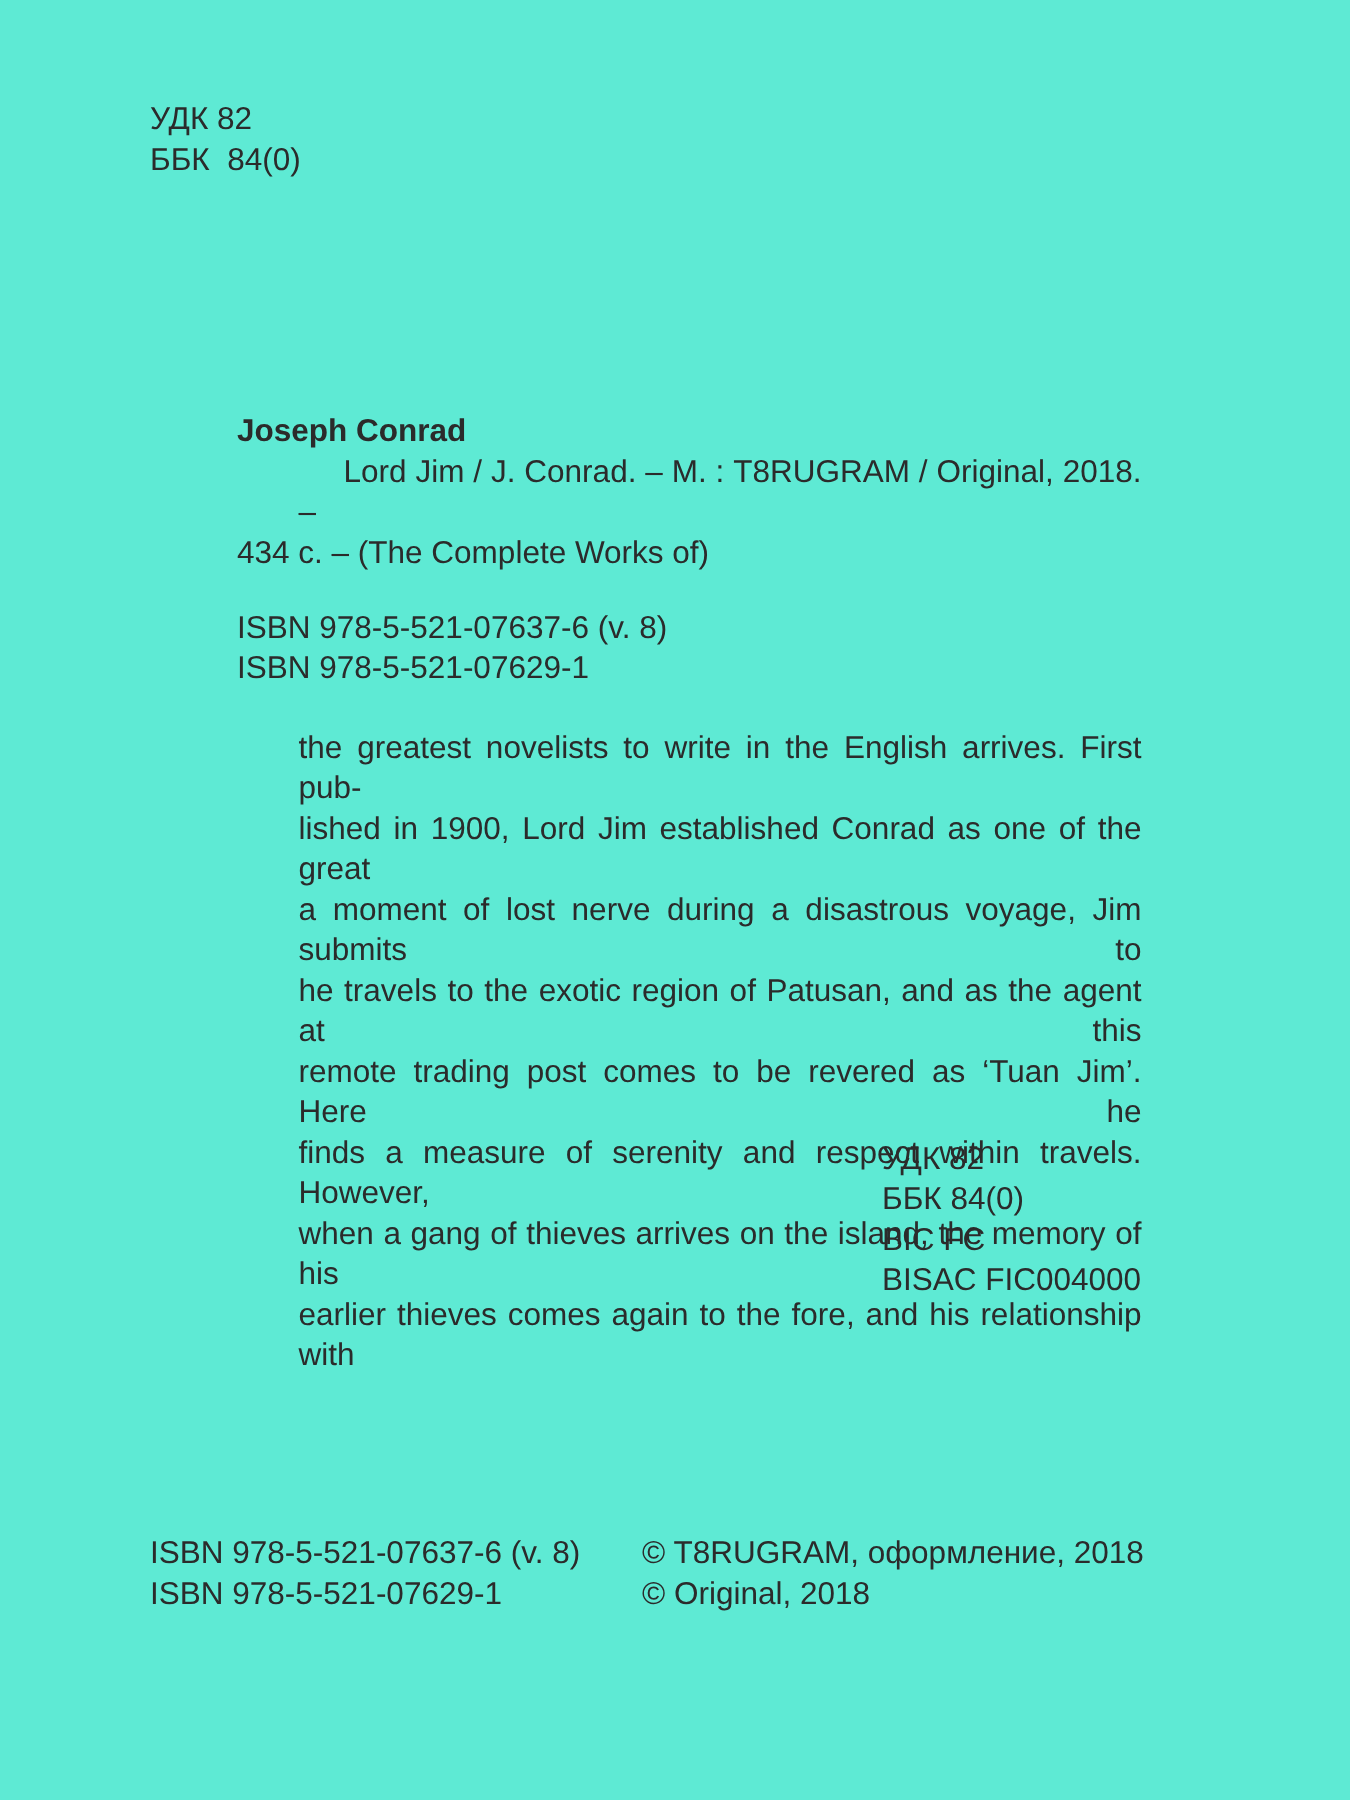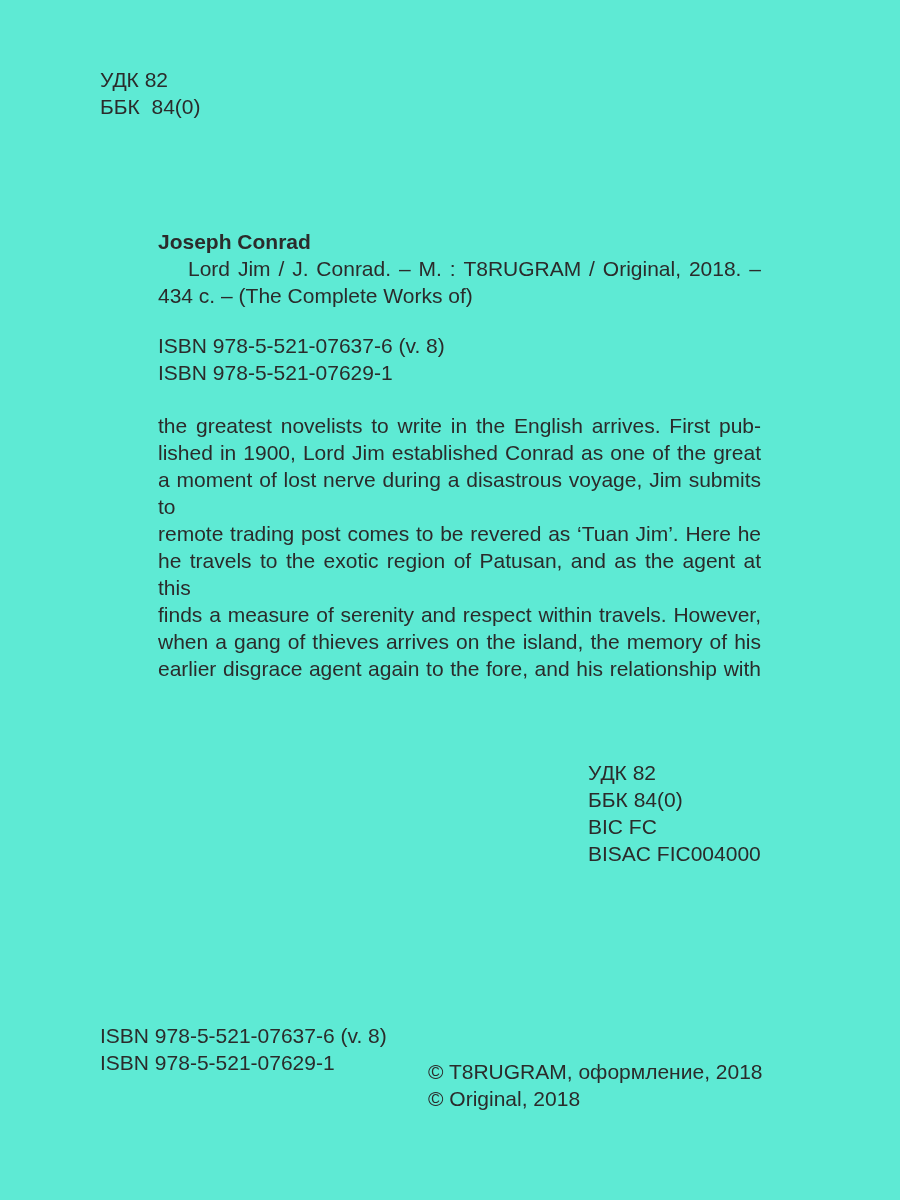--- a/index.html
+++ b/index.html
@@ -13,31 +13,31 @@
     font-size: 21px;
     line-height: 27px;
     overflow: hidden;
   }
   .abs { position: absolute; }
   .pre { white-space: pre; }
 
   .top-codes { left: 100px; top: 66px; }
 
   .main-col { left: 158px; top: 228px; width: 603px; }
-  .author { font-weight: bold; }
-  .jl { text-align: justify; text-align-last: justify; }
+  .author { font-weight: bold; margin-top: 46px; }
+  .jl { text-align: justify; text-align-last: justify; margin-left: 41px; }
   .indent { text-indent: 30px; }
   .leftline { text-align: right; text-align-last: left; }
   .isbn-block { margin-top: 23px; }
   .annotation { margin-top: 26px; }
 
   .codes-block { left: 588px; top: 759px; }
 
   .footer-isbn { left: 100px; top: 1022px; }
-  .footer-copy { left: 428px; top: 1022px; margin-top: 36px; }
+  .footer-copy { left: 428px; top: 1022px; }
 </style>
 </head>
 <body>
 
 <div class="page">
 
   <div class="abs top-codes">
     <div class="pre">УДК 82</div>
     <div class="pre">ББК  84(0)</div>
   </div>
@@ -49,25 +49,25 @@
 
     <div class="isbn-block">
       <div>ISBN 978-5-521-07637-6 (v. 8)</div>
       <div>ISBN 978-5-521-07629-1</div>
     </div>
 
     <div class="annotation">
       <div class="jl">the greatest novelists to write in the English arrives. First pub-</div>
       <div class="jl">lished in 1900, Lord Jim established Conrad as one of the great</div>
       <div class="jl">a moment of lost nerve during a disastrous voyage, Jim submits to</div>
+      <div class="jl">he travels to the exotic region of Patusan, and as the agent at this</div>
       <div class="jl">remote trading post comes to be revered as ‘Tuan Jim’. Here he</div>
-      <div class="jl">he travels to the exotic region of Patusan, and as the agent at this</div>
       <div class="jl">finds a measure of serenity and respect within travels. However,</div>
       <div class="jl">when a gang of thieves arrives on the island, the memory of his</div>
-      <div class="jl">earlier disgrace agent again to the fore, and his relationship with</div>
+      <div class="jl">earlier thieves comes again to the fore, and his relationship with</div>
     </div>
   </div>
 
   <div class="abs codes-block">
     <div>УДК 82</div>
     <div>ББК 84(0)</div>
     <div>BIC FC</div>
     <div>BISAC FIC004000</div>
   </div>
 

